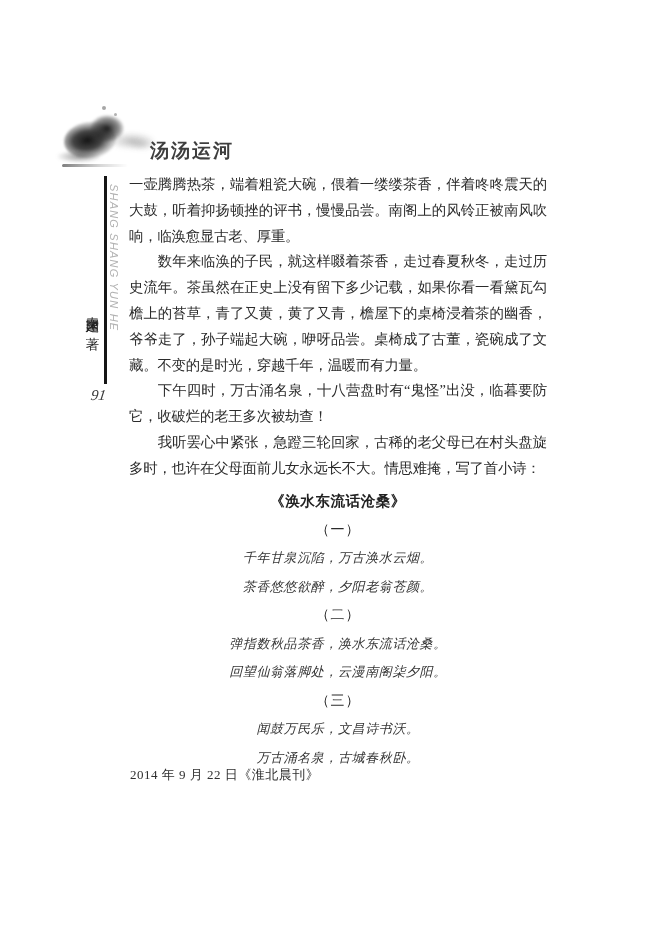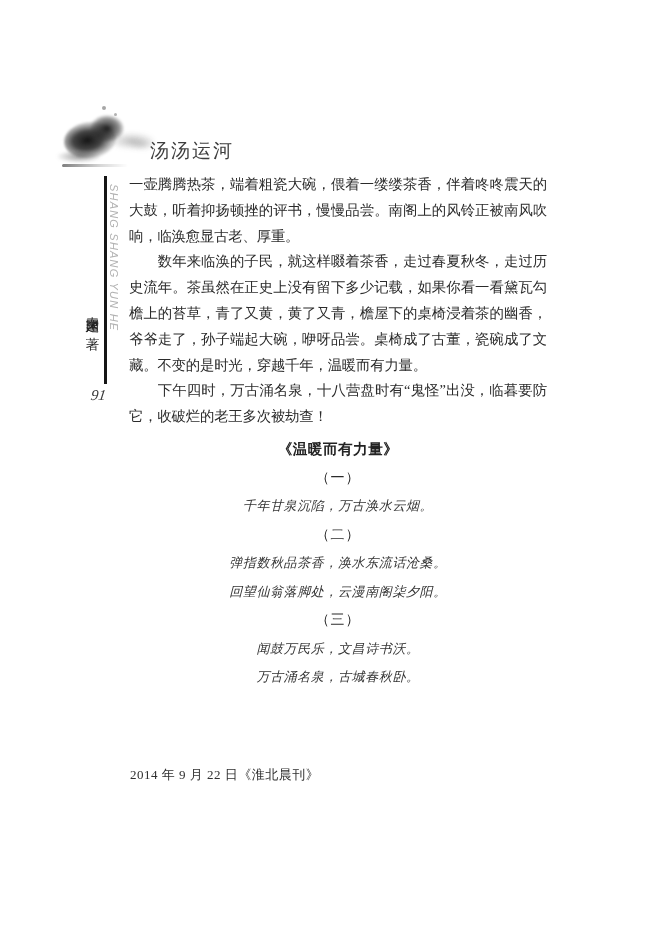--- a/index.html
+++ b/index.html
@@ -25,21 +25,21 @@
     background:radial-gradient(ellipse,rgba(55,55,55,.5),transparent 70%);filter:blur(1.5px);}
   .ink-art .b5{left:4px;top:58px;width:66px;height:3px;border-radius:2px;
     background:linear-gradient(90deg,rgba(0,0,0,.5),rgba(0,0,0,.15) 60%,transparent);filter:blur(.6px);}
   .ink-art .b6{left:44px;top:0;width:4px;height:4px;background:rgba(0,0,0,.35);filter:blur(.5px);}
   .ink-art .b7{left:56px;top:7px;width:3px;height:3px;background:rgba(0,0,0,.3);filter:blur(.5px);}
   .ink-art .b8{left:70px;top:32px;width:28px;height:13px;
     background:radial-gradient(ellipse,rgba(90,90,90,.22),transparent 70%);filter:blur(2px);}
   .page-title{
     position:absolute;left:150px;top:138px;
     font-family:"Liberation Sans","DejaVu Sans",sans-serif;
-    font-weight:normal;font-size:19px;letter-spacing:2px;color:#3e3e3e;
+    font-weight:bold;font-size:19px;letter-spacing:2px;color:#3e3e3e;
   }
   
   .side-rule{position:absolute;left:104px;top:176px;width:3px;height:208px;background:#161616;}
   .side-pinyin{
     position:absolute;left:108px;top:184px;height:150px;
     writing-mode:vertical-rl;
     font-family:"Liberation Sans","DejaVu Sans",sans-serif;
     font-style:italic;font-size:11px;letter-spacing:1.2px;color:#b2b2b2;
     white-space:nowrap;
   }
@@ -89,27 +89,29 @@
 
 <div class="side-rule"></div>
 <div class="side-pinyin">SHANG SHANG YUN HE</div>
 <div class="side-author">秦建国／著</div>
 <div class="side-pagenum">91</div>
 
 <div class="content">
   <p class="para">一壶腾腾热茶，端着粗瓷大碗，偎着一缕缕茶香，伴着咚咚震天的大鼓，听着抑扬顿挫的评书，慢慢品尝。南阁上的风铃正被南风吹响，临涣愈显古老、厚重。</p>
   <p class="para indent">数年来临涣的子民，就这样啜着茶香，走过春夏秋冬，走过历史流年。茶虽然在正史上没有留下多少记载，如果你看一看黛瓦勾檐上的苔草，青了又黄，黄了又青，檐屋下的桌椅浸着茶的幽香，爷爷走了，孙子端起大碗，咿呀品尝。桌椅成了古董，瓷碗成了文藏。不变的是时光，穿越千年，温暖而有力量。</p>
   <p class="para indent">下午四时，万古涌名泉，十八营盘时有“鬼怪”出没，临暮要防它，收破烂的老王多次被劫查！</p>
+  <p class="para indent">我听罢心中紧张，急蹬三轮回家，古稀的老父母已在村头盘旋多时，也许在父母面前儿女永远长不大。情思难掩，写了首小诗：</p>
 
   <div class="poem">
-    <div class="poem-title">《温暖而有力量》</div>
+    <div class="poem-title">《涣水东流话沧桑》</div>
 
     <div>
       <div class="poem-label">（一）</div>
       <div class="poem-line">千年甘泉沉陷，万古涣水云烟。</div>
+      <div class="poem-line">茶香悠悠欲醉，夕阳老翁苍颜。</div>
     </div>
 
     <div>
       <div class="poem-label">（二）</div>
       <div class="poem-line">弹指数秋品茶香，涣水东流话沧桑。</div>
       <div class="poem-line">回望仙翁落脚处，云漫南阁柒夕阳。</div>
     </div>
 
     <div>
       <div class="poem-label">（三）</div>

